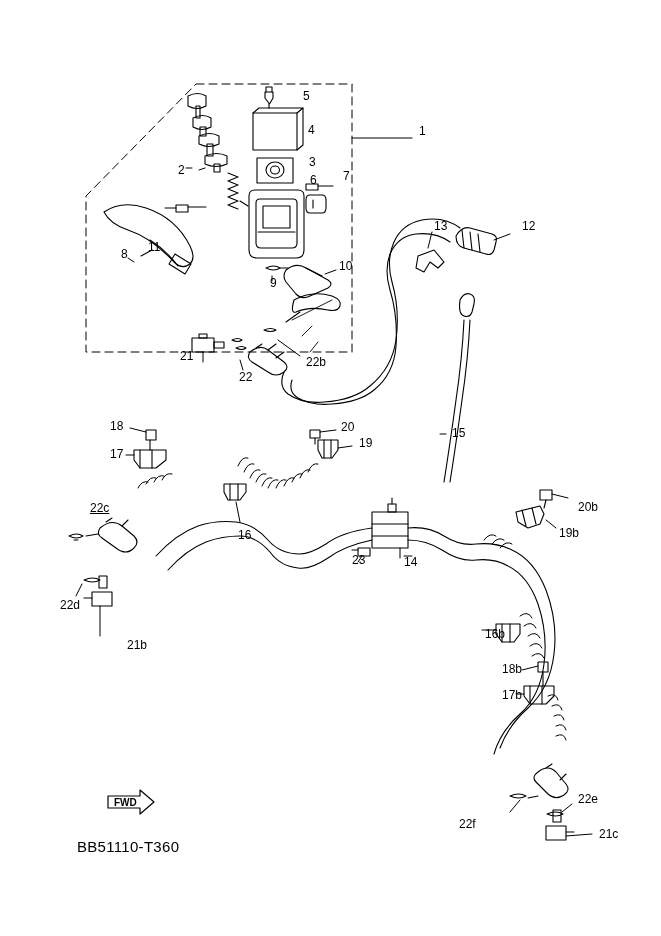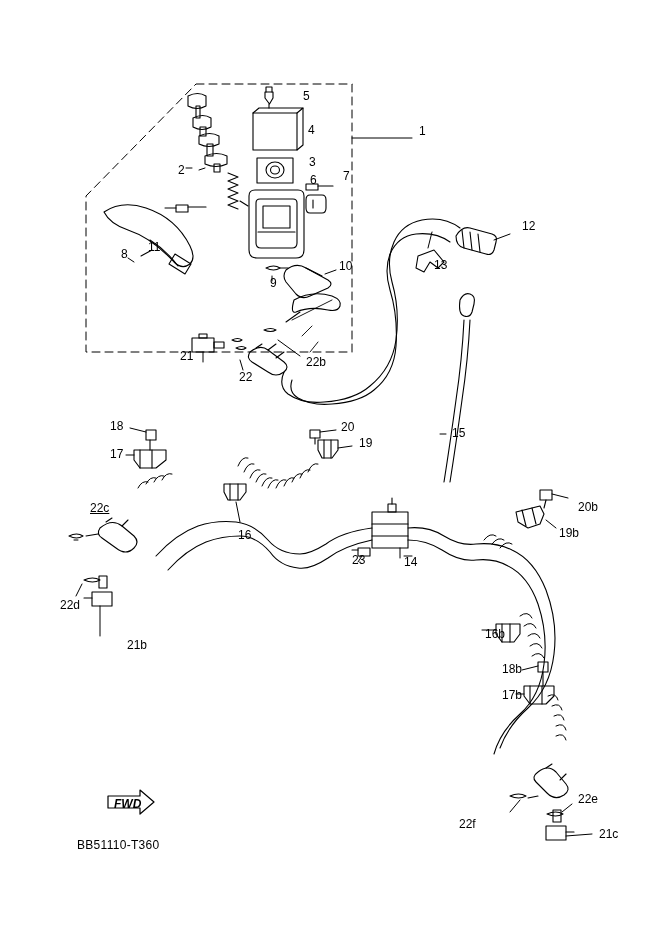--- a/index.html
+++ b/index.html
@@ -1,21 +1,21 @@
 <!DOCTYPE html>
 <html><head>
 <meta charset="utf-8">
 <style>
   html,body{margin:0;padding:0;background:#ffffff;}
   body{width:661px;height:936px;position:relative;font-family:"Liberation Sans",sans-serif;}
   #sheet{position:absolute;left:0;top:0;width:661px;height:936px;overflow:hidden;}
   svg{position:absolute;left:0;top:0;}
   .lbl{position:absolute;font-size:12px;color:#000;font-family:"Liberation Sans",sans-serif;line-height:12px;white-space:nowrap;}
-  .code{position:absolute;font-size:12px;color:#000;letter-spacing:.3px;}
-  .fwdtext{position:absolute;font-size:12px;font-weight:bold;color:#000;font-style:italic;}
+  .code{position:absolute;font-size:15px;color:#000;letter-spacing:.3px;}
+  .fwdtext{position:absolute;font-size:10px;font-weight:bold;color:#000;}
 </style>
 </head>
 <body>
 
 <div id="sheet">
 
 <svg width="661" height="936" viewBox="0 0 661 936">
   <g fill="none" stroke="#000" stroke-width="1.1" stroke-linecap="round" stroke-linejoin="round">
 
     <path d="M196 84 L352 84 L352 352 L86 352 L86 196 L196 84 Z" stroke-dasharray="8,5" stroke-width="1"></path>
@@ -253,21 +253,21 @@
 <div class="lbl" style="left:309px;top:156px;">3</div>
 <div class="lbl" style="left:308px;top:124px;">4</div>
 <div class="lbl" style="left:303px;top:90px;">5</div>
 <div class="lbl" style="left:310px;top:174px;">6</div>
 <div class="lbl" style="left:343px;top:170px;">7</div>
 <div class="lbl" style="left:121px;top:248px;">8</div>
 <div class="lbl" style="left:270px;top:277px;">9</div>
 <div class="lbl" style="left:339px;top:260px;">10</div>
 <div class="lbl" style="left:148px;top:197px;margin-top:44px;">11</div>
 <div class="lbl" style="left:522px;top:220px;">12</div>
-<div class="lbl" style="left:434px;top:220px;margin-top:39px;">13</div>
+<div class="lbl" style="left:434px;top:220px;">13</div>
 <div class="lbl" style="left:404px;top:556px;">14</div>
 <div class="lbl" style="left:452px;top:427px;text-align:center;">15</div>
 <div class="lbl" style="left:238px;top:529px;">16</div>
 <div class="lbl" style="left:466px;top:628px;margin-left:19px;">16b</div>
 <div class="lbl" style="left:110px;top:448px;">17</div>
 <div class="lbl" style="left:502px;top:689px;">17b</div>
 <div class="lbl" style="left:110px;top:420px;">18</div>
 <div class="lbl" style="left:502px;top:663px;">18b</div>
 <div class="lbl" style="left:359px;top:437px;">19</div>
 <div class="lbl" style="left:559px;top:527px;">19b</div>

